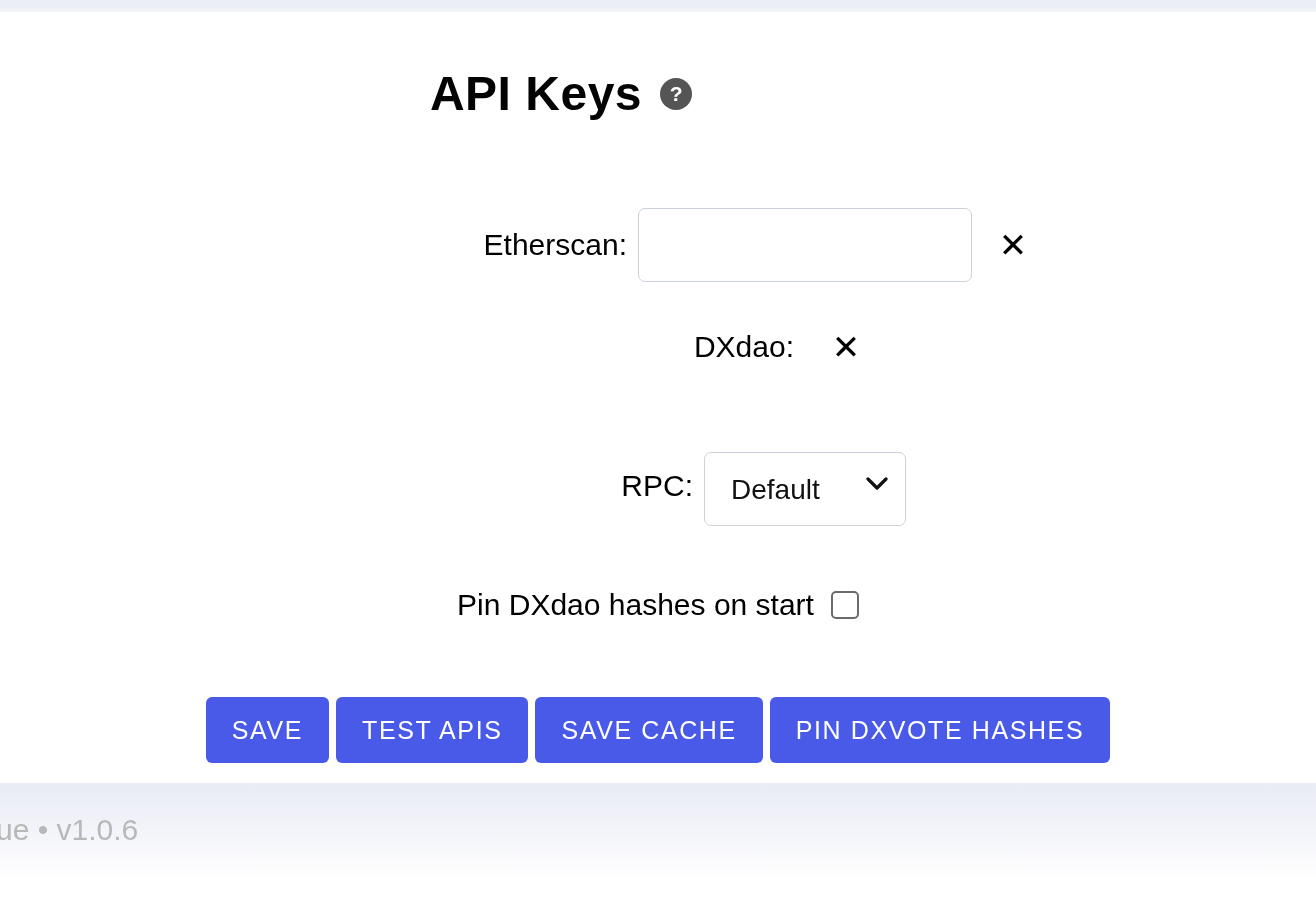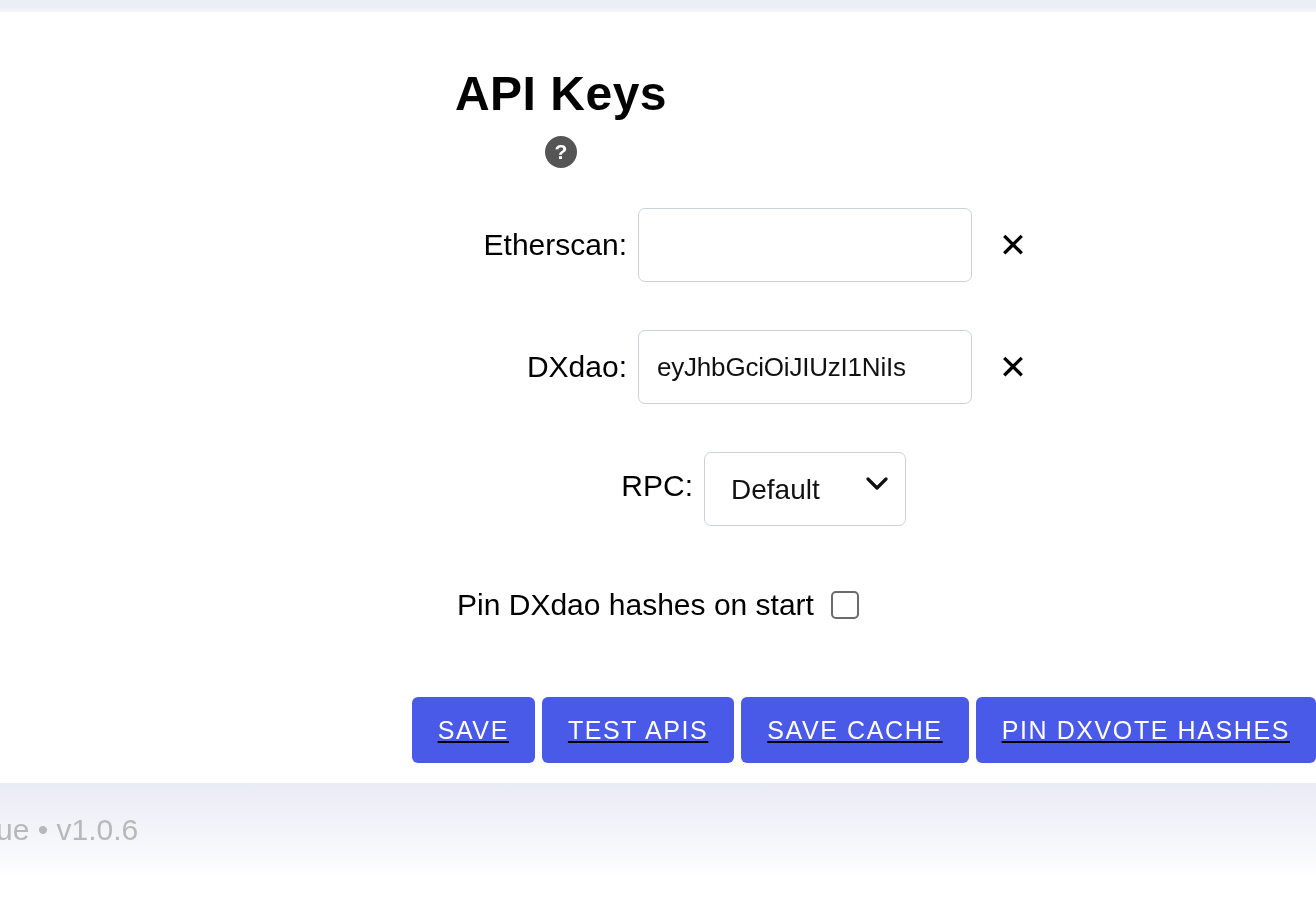--- a/index.html
+++ b/index.html
@@ -39,21 +39,20 @@
 
   
   .title-row {
     position: absolute;
     top: 58px; left: 0;
     width: 1122px;
     display: flex;
     align-items: center;
     justify-content: center;
     gap: 18px;
-    flex-direction: column;
   }
   .page-title {
     font-size: 48px;
     font-weight: bold;
     color: #030303;
     letter-spacing: 0.5px;
     line-height: 1;
   }
   .help-icon {
     width: 32px; height: 32px;
@@ -178,23 +177,22 @@
   }
   .pin-checkbox:checked { background: #4a5ae8; border-color: #4a5ae8; }
 
   
   .button-bar {
     position: absolute;
     top: 685px; left: 0;
     width: 1316px;
     display: flex;
     align-items: center;
-    justify-content: flex-end;
+    justify-content: center;
     gap: 7px;
-    text-decoration: underline;
   }
   .action-btn {
     height: 66px;
     background: #4a5ae8;
     color: #ffffff;
     border: none;
     border-radius: 6px;
     font-family: "Liberation Sans", sans-serif;
     font-size: 25px;
     letter-spacing: 1.6px;
@@ -237,21 +235,20 @@
     </div>
 
     <div class="form-row row-etherscan">
       <label class="field-label">Etherscan:</label>
       <input class="text-input" type="text" value="" placeholder="" style="">
       <button class="clear-btn">✕</button>
     </div>
 
     <div class="form-row row-pinata">
       <label class="field-label">DXdao:</label>
-      <input class="text-input" type="text" value="eyJhbGciOiJIUzI1NiIs" placeholder="" style="">
       <button class="clear-btn">✕</button>
     </div>
 
     <div class="form-row row-rpc">
       <label class="field-label">RPC:</label>
       <div class="select-wrap">
         <select class="rpc-select"><option value="Default">Default</option><option value="Custom">Custom</option></select>
         <span class="select-chevron">
           <svg width="22" height="14" viewBox="0 0 22 14">
             <path d="M2 2 L11 11 L20 2" fill="none" stroke="#111111" stroke-width="3.2" stroke-linecap="round" stroke-linejoin="round"></path>

